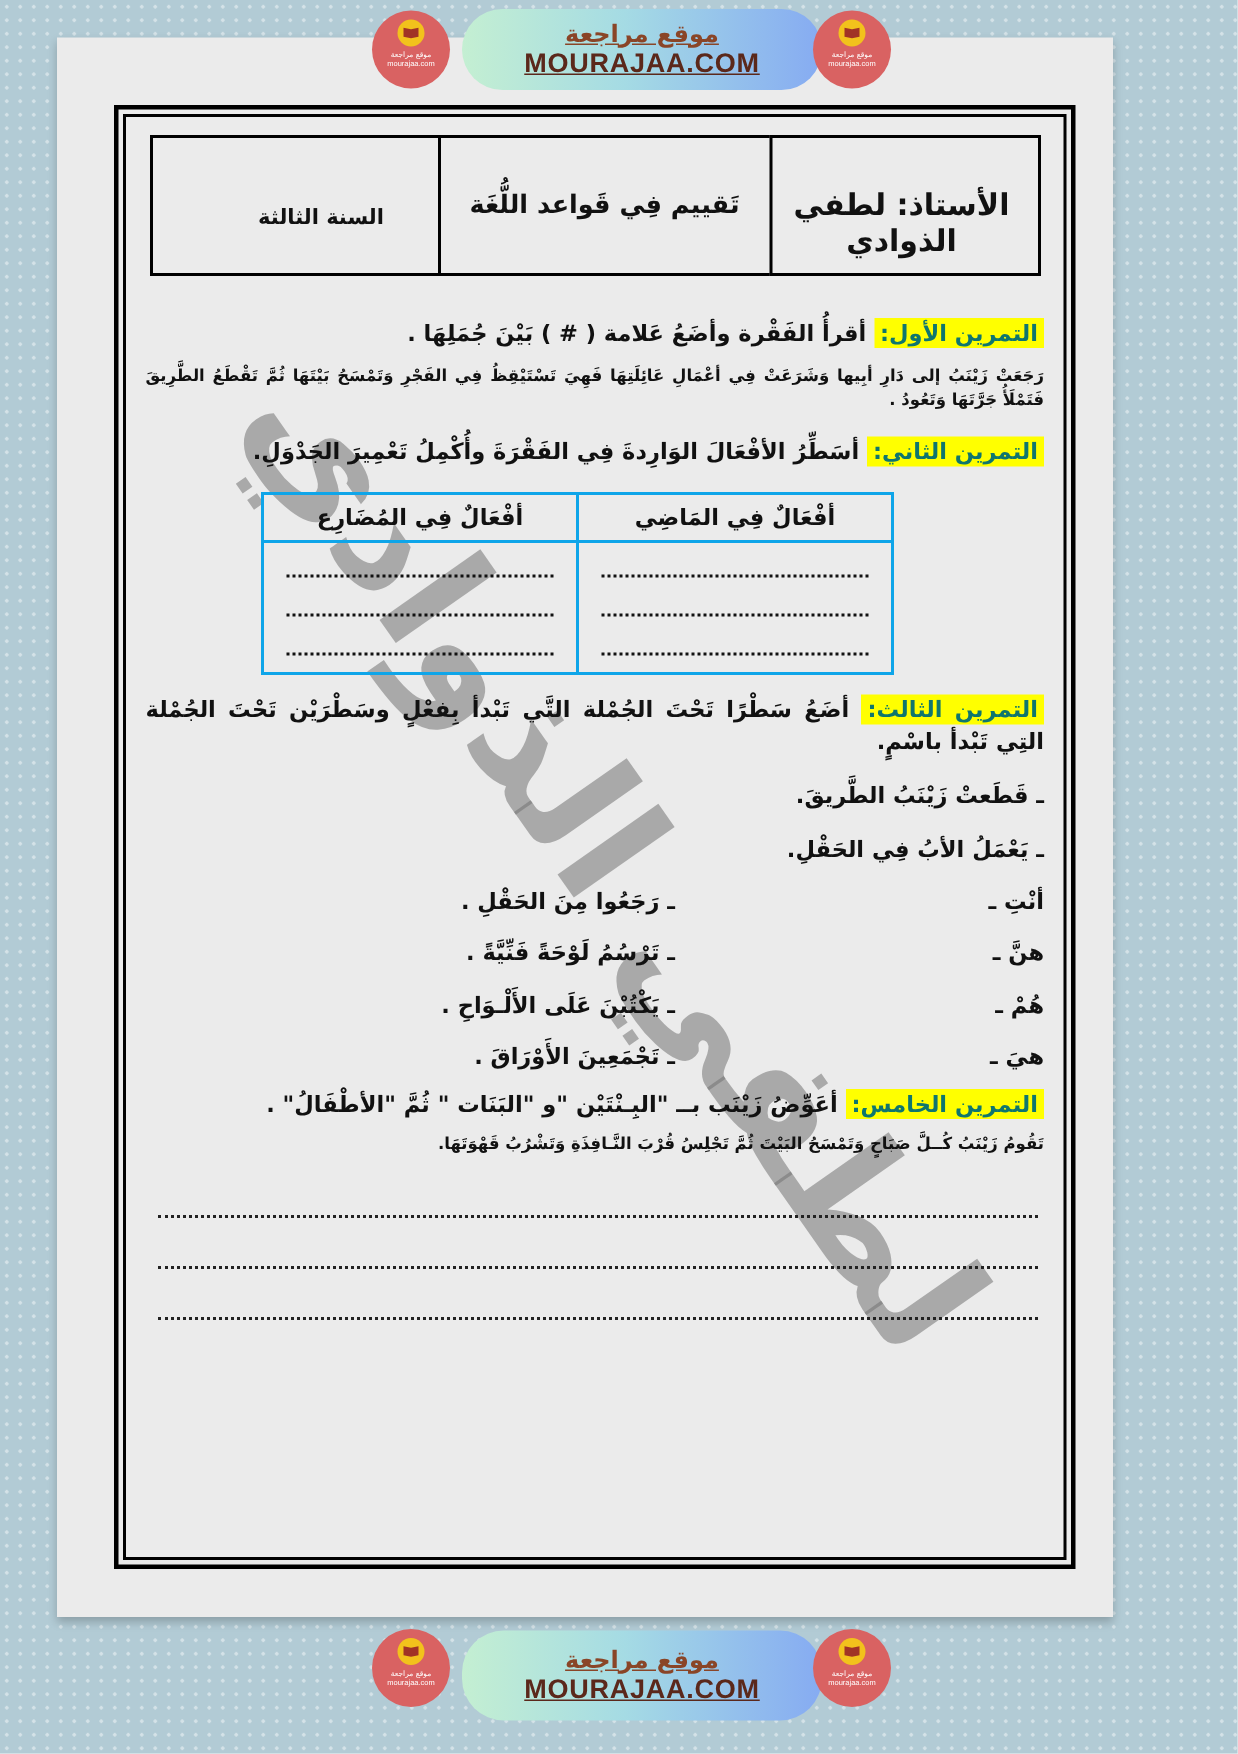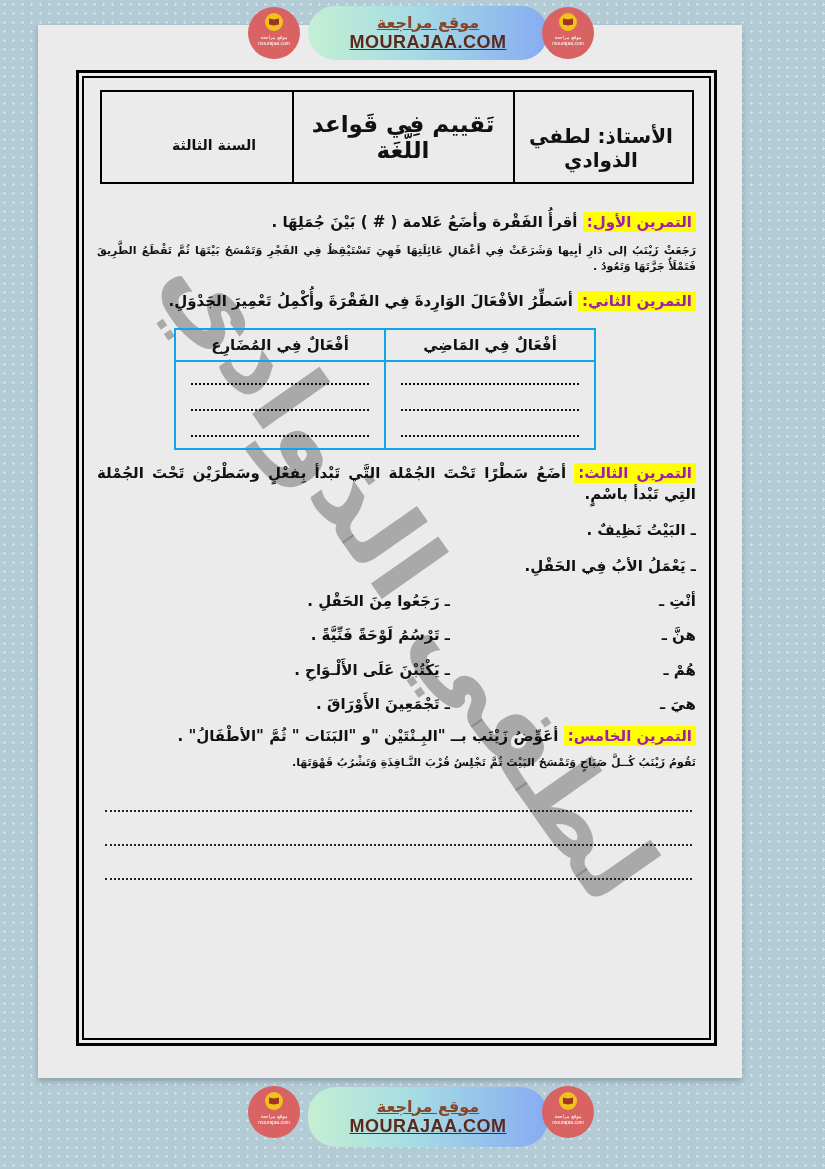--- a/index.html
+++ b/index.html
@@ -45,25 +45,25 @@
     font-size:108px;font-weight:700;color:rgba(115,115,115,.55);white-space:nowrap;pointer-events:none;}
   .frame{position:absolute;left:38px;top:45px;width:641px;height:976px;border:3px solid #000;
     padding:3px;box-sizing:border-box;z-index:2;}
   .frame-inner{width:100%;height:100%;border:2px solid #000;box-sizing:border-box;
     padding:9px 13px;direction:rtl;color:#111;}
 
   
   table.head{width:535px;margin:3px auto 0;border-collapse:collapse;table-layout:fixed;direction:rtl;}
   table.head td{border:2px solid #000;height:68px;vertical-align:middle;text-align:center;font-weight:700;}
   td.teacher{width:165px;font-size:20px;text-align:right;padding:22px 8px 0 4px;}
-  td.title{width:217px;font-size:23px;}
+  td.title{width:217px;font-size:17px;}
   td.grade{width:153px;font-size:14px;padding-top:16px;padding-left:36px;}
 
   .ex-line{font-size:15px;font-weight:700;line-height:1.45;text-align:justify;}
-  .ex-label{background:#ffff00;color:#a21caf;padding:1px 4px;}
+  .ex-label{background:#ffff00;color:#0f766e;padding:1px 4px;}
   .ex1{margin-top:28px;}
   .para{margin-top:9px;font-size:11px;font-weight:700;line-height:1.5;text-align:justify;}
   .ex2{margin-top:15px;}
 
   
   table.verbs{margin:15px 100px 0 0;border-collapse:collapse;table-layout:fixed;direction:rtl;}
   table.verbs td{border:2px solid #0ea5e9;}
   table.verbs .vh{width:206px;height:28px;text-align:center;font-weight:700;font-size:15px;}
   table.verbs .vb{height:84px;vertical-align:top;}
   .dotcell{width:86%;margin:20px auto 0;border-bottom:2.5px dotted #111;}
@@ -156,21 +156,21 @@
             </td>
           </tr>
         </tbody>
           </table>
 
         <div class="ex-line ex3">
           <span class="ex-label">التمرين الثالث:</span>
           <span>أضَعُ سَطْرًا تَحْتَ الجُمْلة التَّي تَبْدأ بِفعْلٍ وسَطْرَيْن تَحْتَ الجُمْلة التِي تَبْدأ باسْمٍ.</span>
         </div>
         <div class="items">
-          <div class="item">ـ البَيْتُ نَظِيفٌ .</div>
+          <div class="item">ـ قَطَعتْ زَيْنَبُ الطَّريقَ.</div>
           <div class="item">ـ يَعْمَلُ الأبُ فِي الحَقْلِ.</div>
         </div>
 
         <div class="pairs">
           <div class="pair-row">
             <span class="pronoun">أنْتِ ـ</span>
             <span class="sentence">ـ رَجَعُوا مِنَ الحَقْلِ .</span>
           </div>
           <div class="pair-row">
             <span class="pronoun">هنَّ ـ</span>

